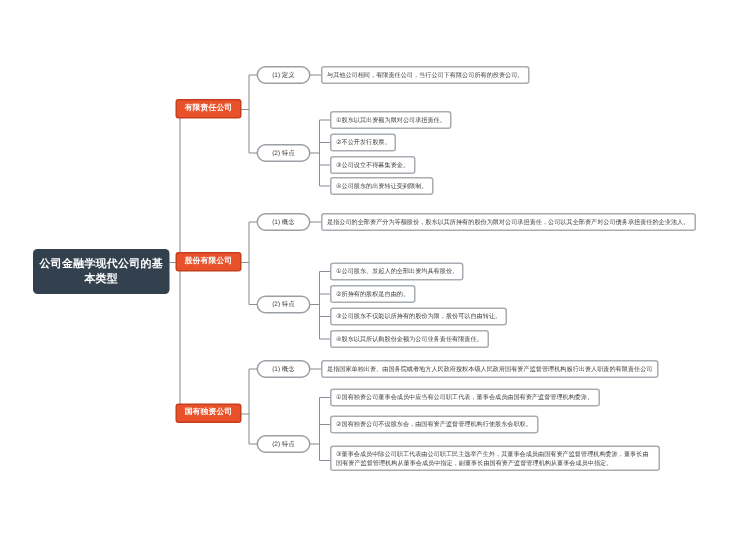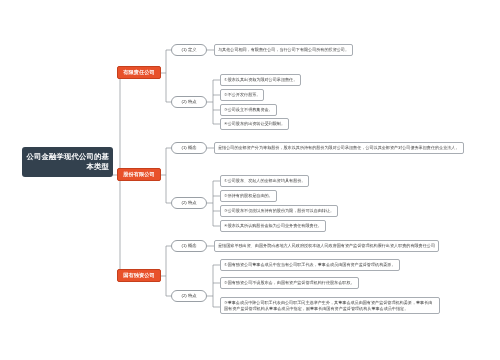--- a/index.html
+++ b/index.html
@@ -120,21 +120,21 @@
       <path d="M206 246 H214"></path>
 
       <path d="M206 296 H213"></path>
       <path d="M213 265 V307"></path>
       <path d="M213 265 H220"></path>
       <path d="M213 283 H220"></path>
       <path d="M213 307 H220"></path>
     </g>
   </svg>
 
-  <div class="node root" style="left:22px;top:147px;width:91px;text-align:right;">公司金融学现代公司的基本类型</div>
+  <div class="node root" style="left:22px;top:166px;width:91px;">公司金融学现代公司的基本类型</div>
 
   <div class="node lv1" style="left:117px;top:66px;width:44px;">有限责任公司</div>
 
   <div class="node lv2" style="left:171px;top:44px;width:36px;">(1) 定义</div>
   <div class="node lv3 nowrap" style="left:214px;top:44px;">与其他公司相同，有限责任公司，当行公司下有限公司所有的投资公司。</div>
 
   <div class="node lv2" style="left:171px;top:96px;width:36px;">(2) 特点</div>
   <div class="node lv3 nowrap" style="left:220px;top:74px;">①股东以其出资额为限对公司承担责任。</div>
   <div class="node lv3 nowrap" style="left:220px;top:89px;">②不公开发行股票。</div>
   <div class="node lv3 nowrap" style="left:220px;top:104px;">③公司设立不得募集资金。</div>

